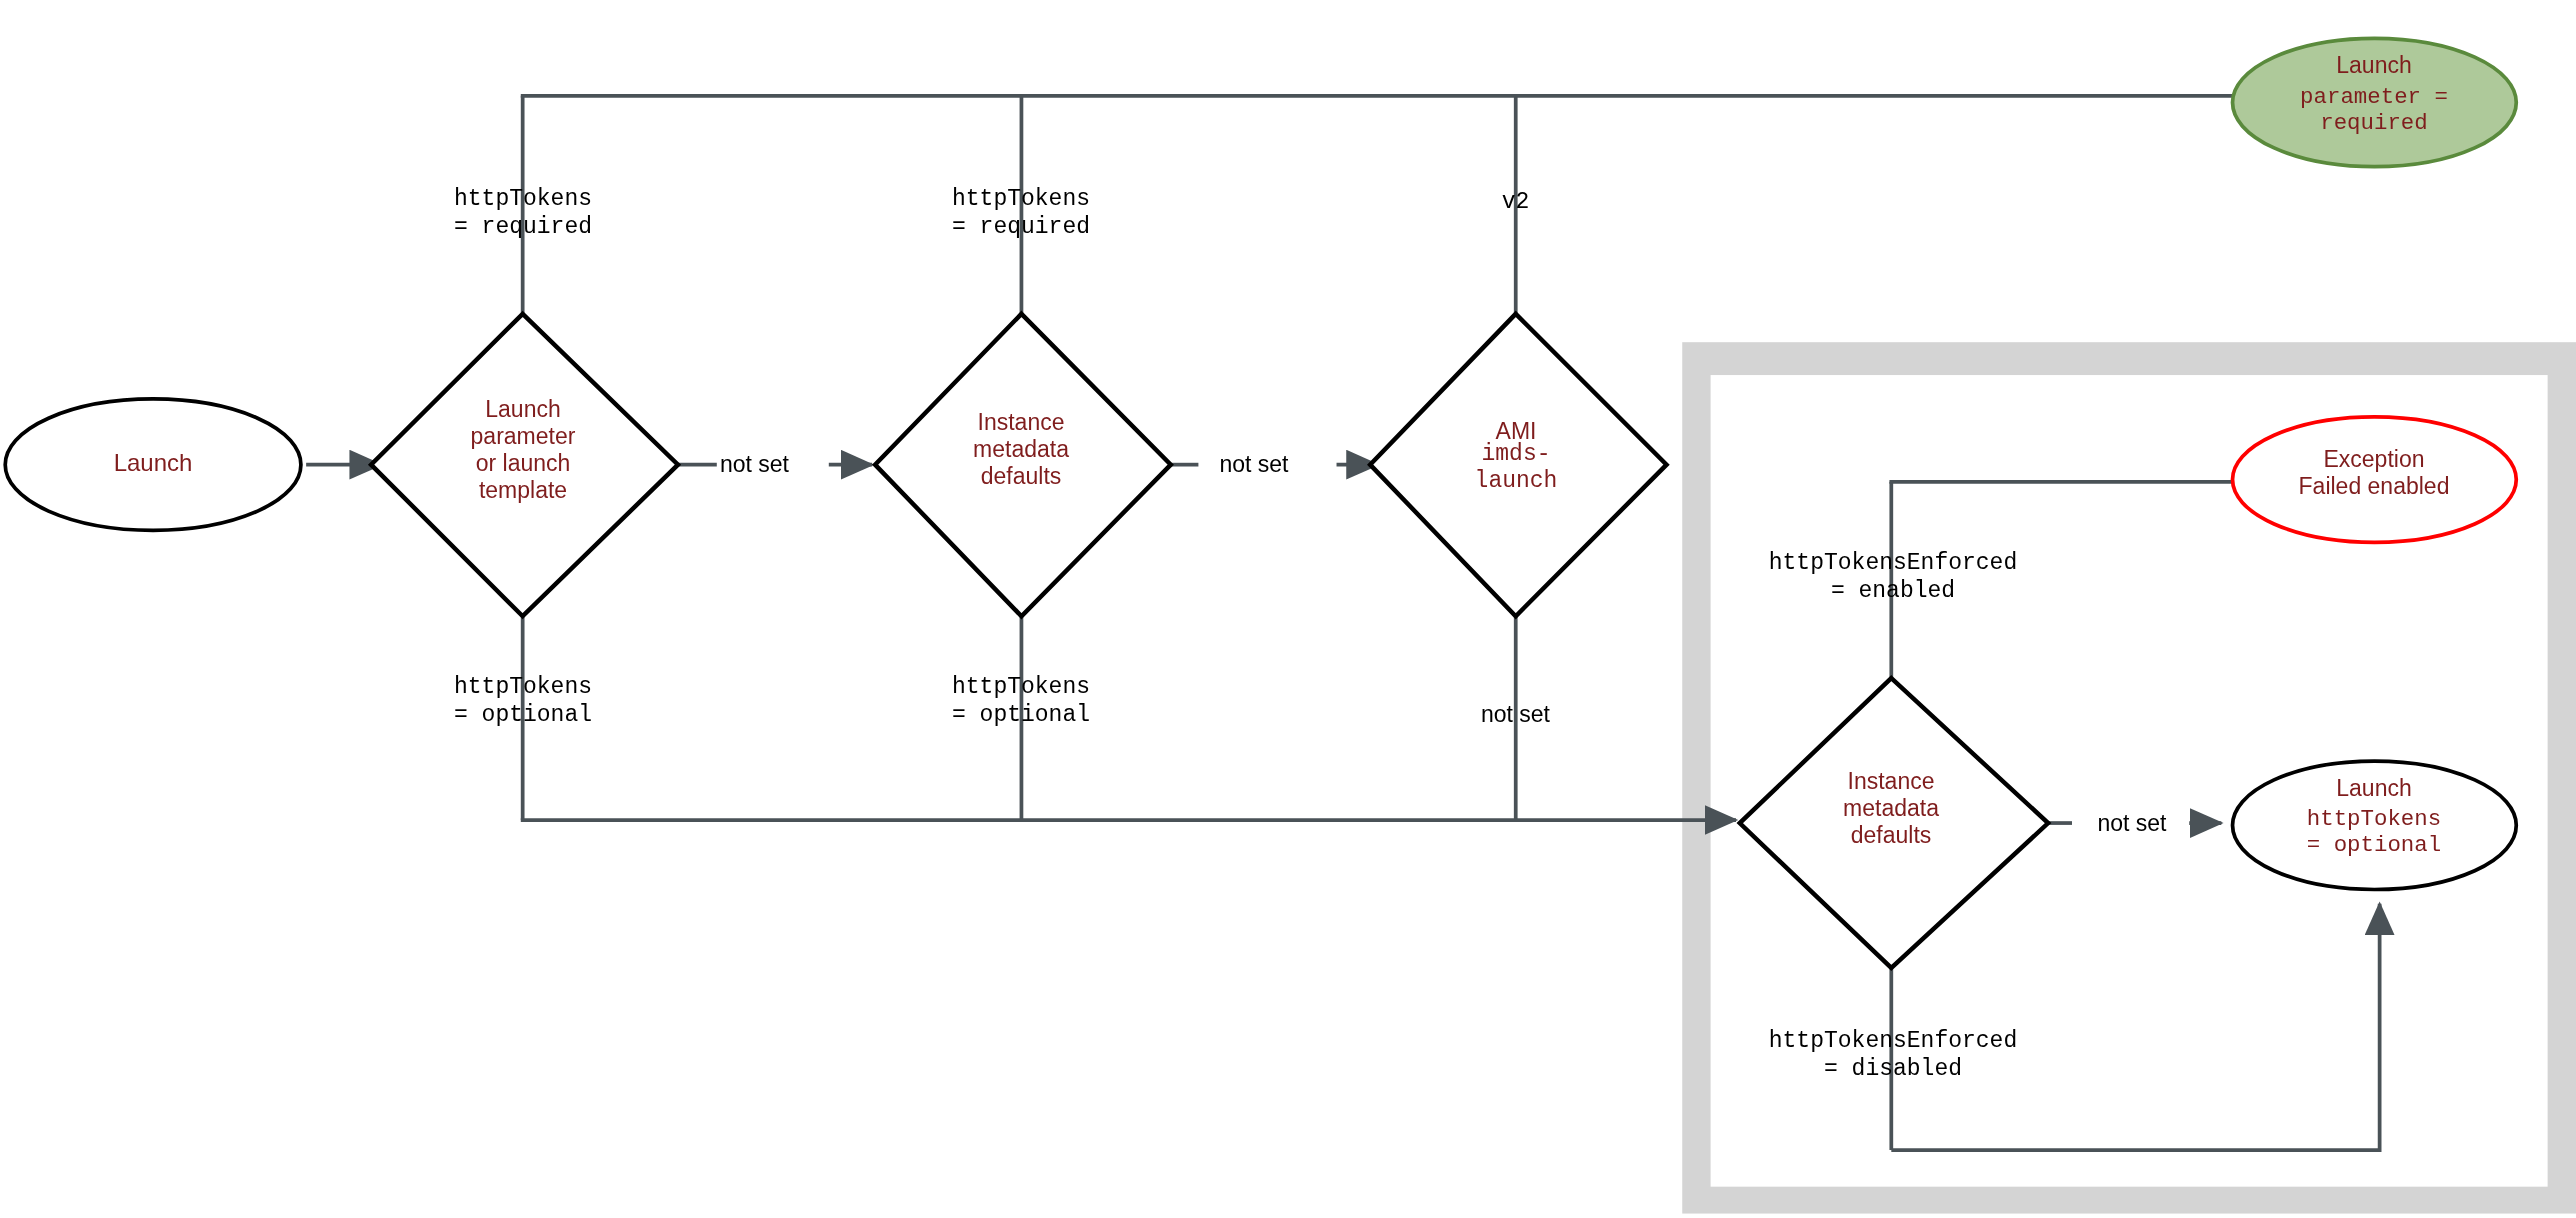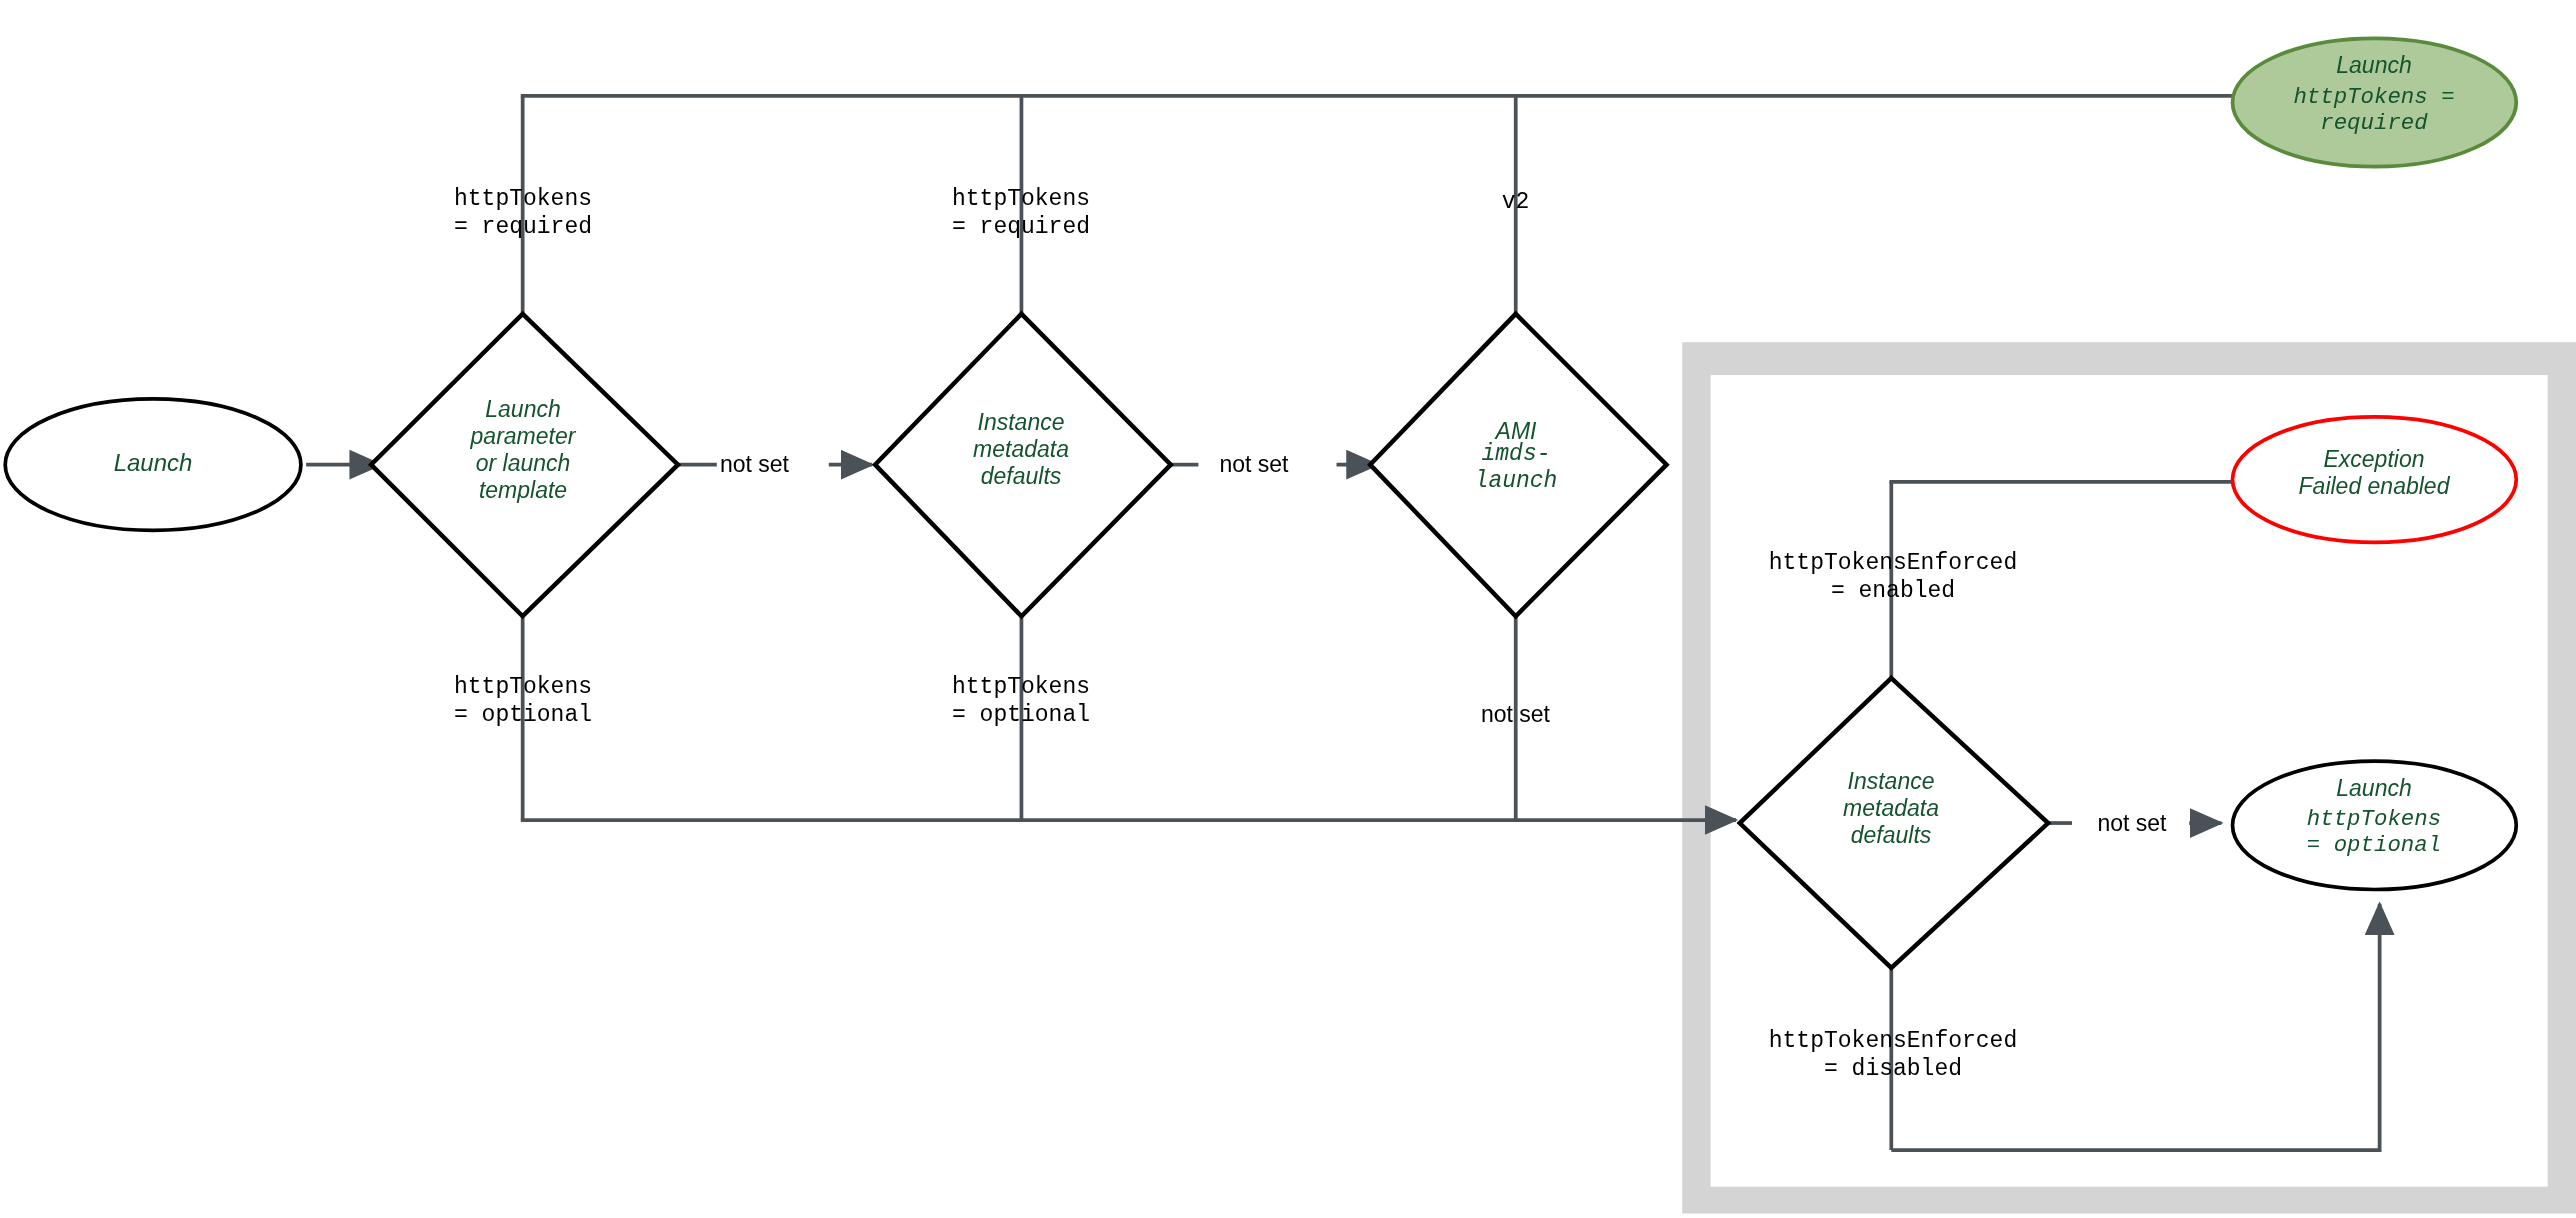--- a/index.html
+++ b/index.html
@@ -20,25 +20,24 @@
   svg.layer {
     position: absolute;
     left: 0;
     top: 0;
     width: 2576px;
     height: 1219px;
   }
   .node-label {
     position: absolute;
     text-align: center;
-    color: #14532d;
+    color: #7f1d1d;
     line-height: 1.18;
     white-space: pre-line;
     pointer-events: none;
-    font-style: italic;
   }
   .edge-label {
     position: absolute;
     text-align: center;
     color: #000000;
     line-height: 1.22;
     white-space: pre-line;
   }
   .mono {
     font-family: "Liberation Mono", monospace;
@@ -124,21 +123,21 @@
 
   <div class="node-label sans t-31" style="left:909px; top:409px; width:224px;">Instance
 metadata
 defaults</div>
 
   <div class="node-label sans t-31" style="left:1404px; top:418px; width:224px;">AMI</div>
   <div class="node-label mono t-31" style="left:1404px; top:441px; width:224px;">imds-
 launch</div>
 
   <div class="node-label sans t-31" style="left:2262px; top:52px; width:224px;">Launch</div>
-  <div class="node-label mono t-30" style="left:2262px; top:84px; width:224px;">httpTokens =
+  <div class="node-label mono t-30" style="left:2262px; top:84px; width:224px;">parameter =
 required</div>
 
   <div class="node-label sans t-31" style="left:2262px; top:446px; width:224px;">Exception
 Failed enabled</div>
 
   <div class="node-label sans t-31" style="left:1779px; top:768px; width:224px;">Instance
 metadata
 defaults</div>
 
   <div class="node-label sans t-31" style="left:2262px; top:775px; width:224px;">Launch</div>

